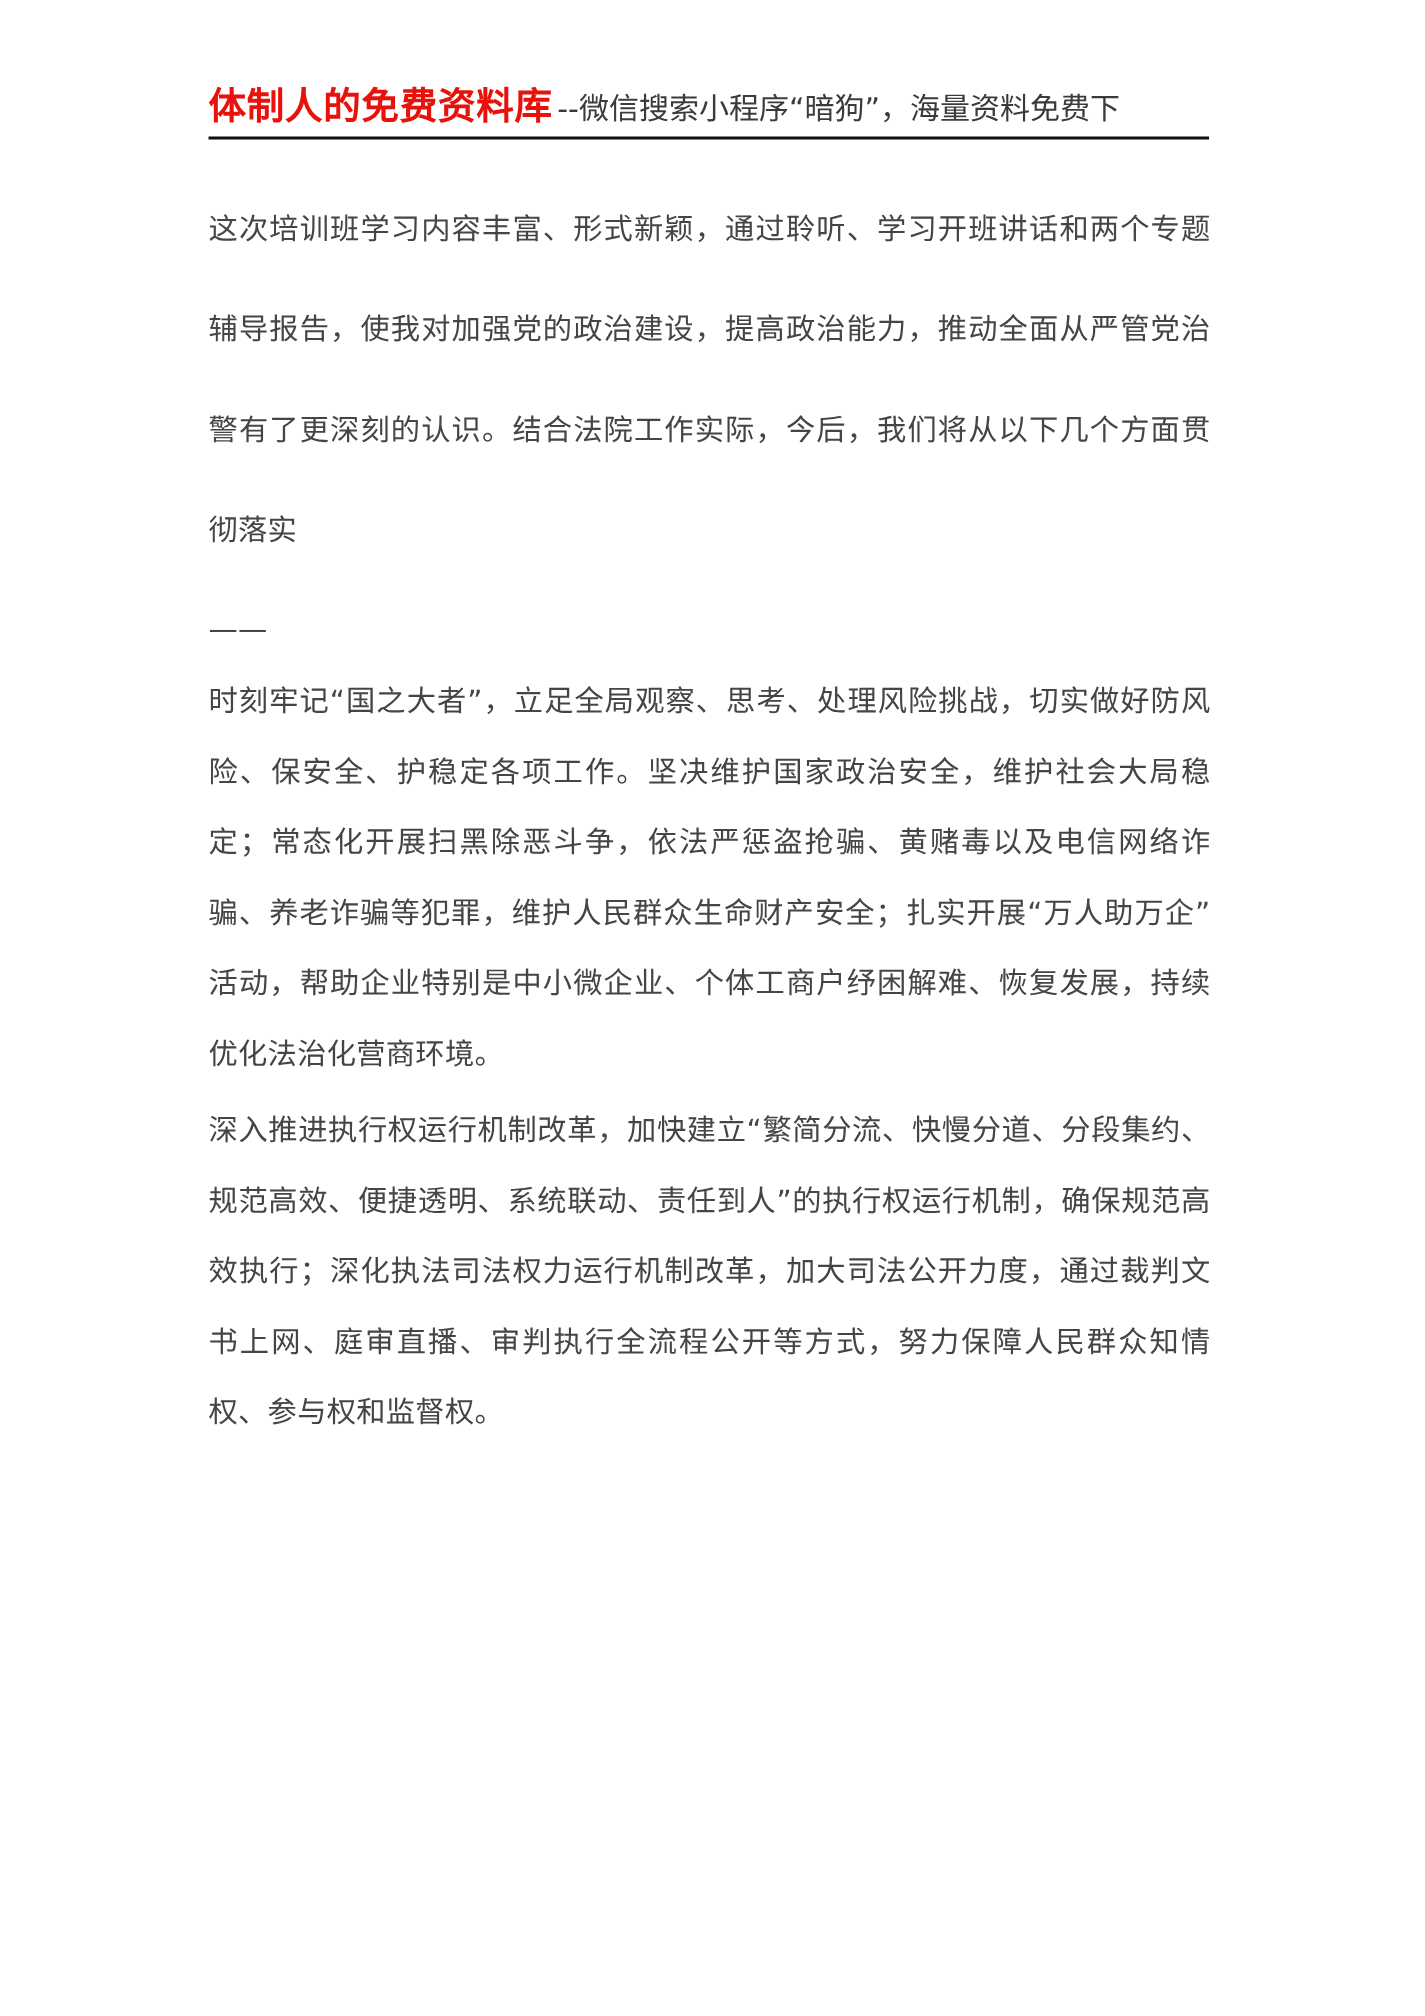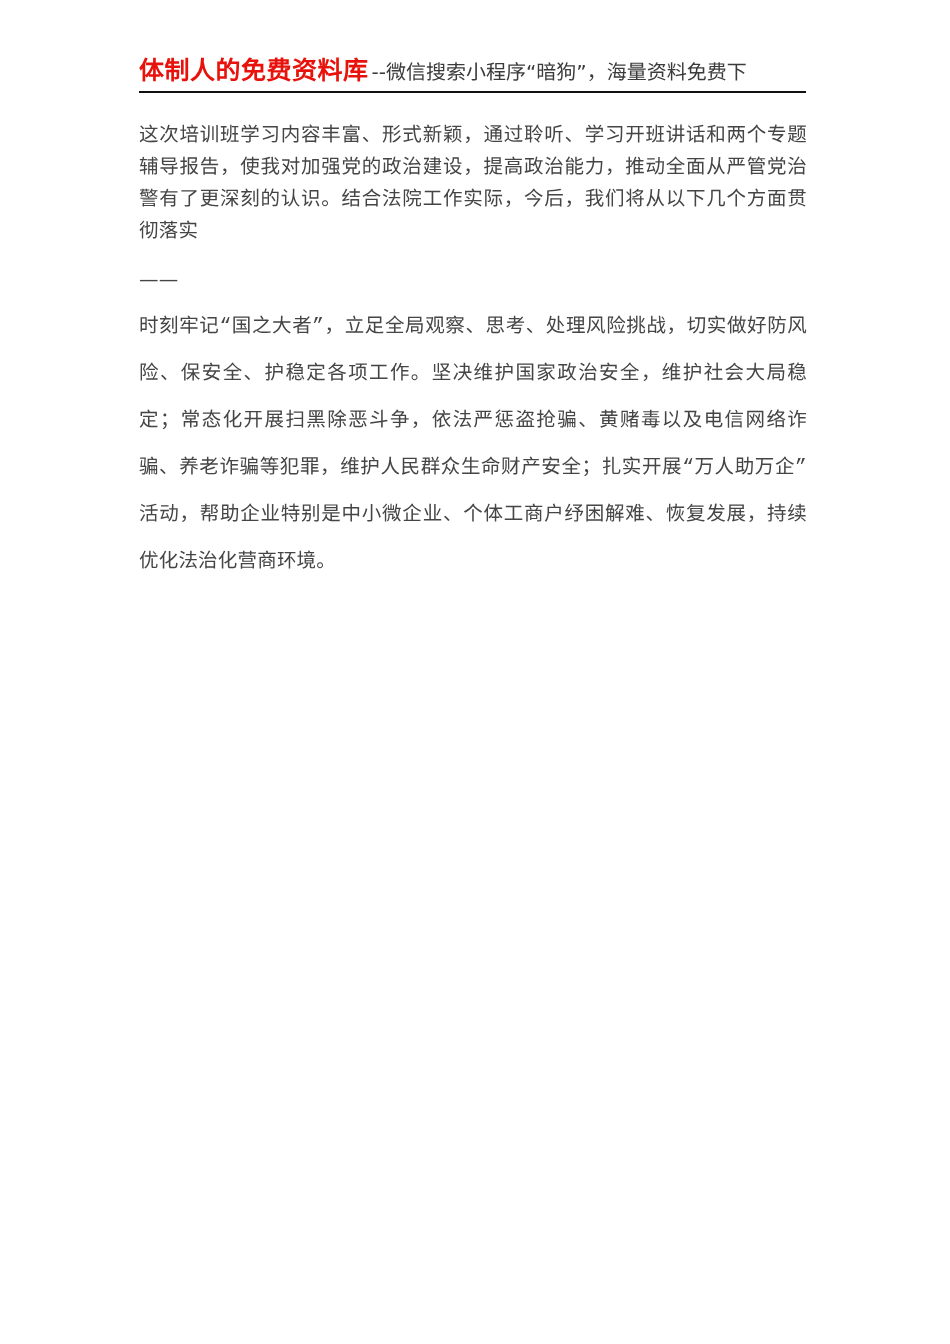--- a/index.html
+++ b/index.html
@@ -61,27 +61,26 @@
   }
   .para {
     color: #454545;
     font-size: 19.5px;
     text-align: justify;
     text-justify: inter-ideograph;
     margin: 0 0 0 0;
     letter-spacing: 0.2px;
   }
   .para.loose {
-    line-height: 32px;
+    line-height: 67px;
     margin-bottom: 8px;
   }
   .para.tight {
     line-height: 47px;
     margin-bottom: 4px;
-    font-family: Liberation Mono, monospace;
   }
   .dash-line {
     color: #454545;
     font-size: 19.5px;
     line-height: 49px;
     letter-spacing: 0.2px;
   }
 </style>
 </head>
 <body>
@@ -96,16 +95,17 @@
 
     <div class="doc-body">
 
       <p class="para loose" style="color: rgb(69, 69, 69);">这次培训班学习内容丰富、形式新颖，通过聆听、学习开班讲话和两个专题辅导报告，使我对加强党的政治建设，提高政治能力，推动全面从严管党治警有了更深刻的认识。结合法院工作实际，今后，我们将从以下几个方面贯彻落实</p>
 
       <div class="dash-line" style="color: rgb(69, 69, 69);">——</div>
 
 
       <p class="para tight" style="color: rgb(69, 69, 69);">时刻牢记“国之大者”，立足全局观察、思考、处理风险挑战，切实做好防风险、保安全、护稳定各项工作。坚决维护国家政治安全，维护社会大局稳定；常态化开展扫黑除恶斗争，依法严惩盗抢骗、黄赌毒以及电信网络诈骗、养老诈骗等犯罪，维护人民群众生命财产安全；扎实开展“万人助万企”活动，帮助企业特别是中小微企业、个体工商户纾困解难、恢复发展，持续优化法治化营商环境。</p>
 
+      <p class="para tight" style="color: rgb(69, 69, 69);">深入推进执行权运行机制改革，加快建立“繁简分流、快慢分道、分段集约、规范高效、便捷透明、系统联动、责任到人”的执行权运行机制，确保规范高效执行；深化执法司法权力运行机制改革，加大司法公开力度，通过裁判文书上网、庭审直播、审判执行全流程公开等方式，努力保障人民群众知情权、参与权和监督权。</p>
 
     </div>
   </div>
 </div>
 
 </body></html>

